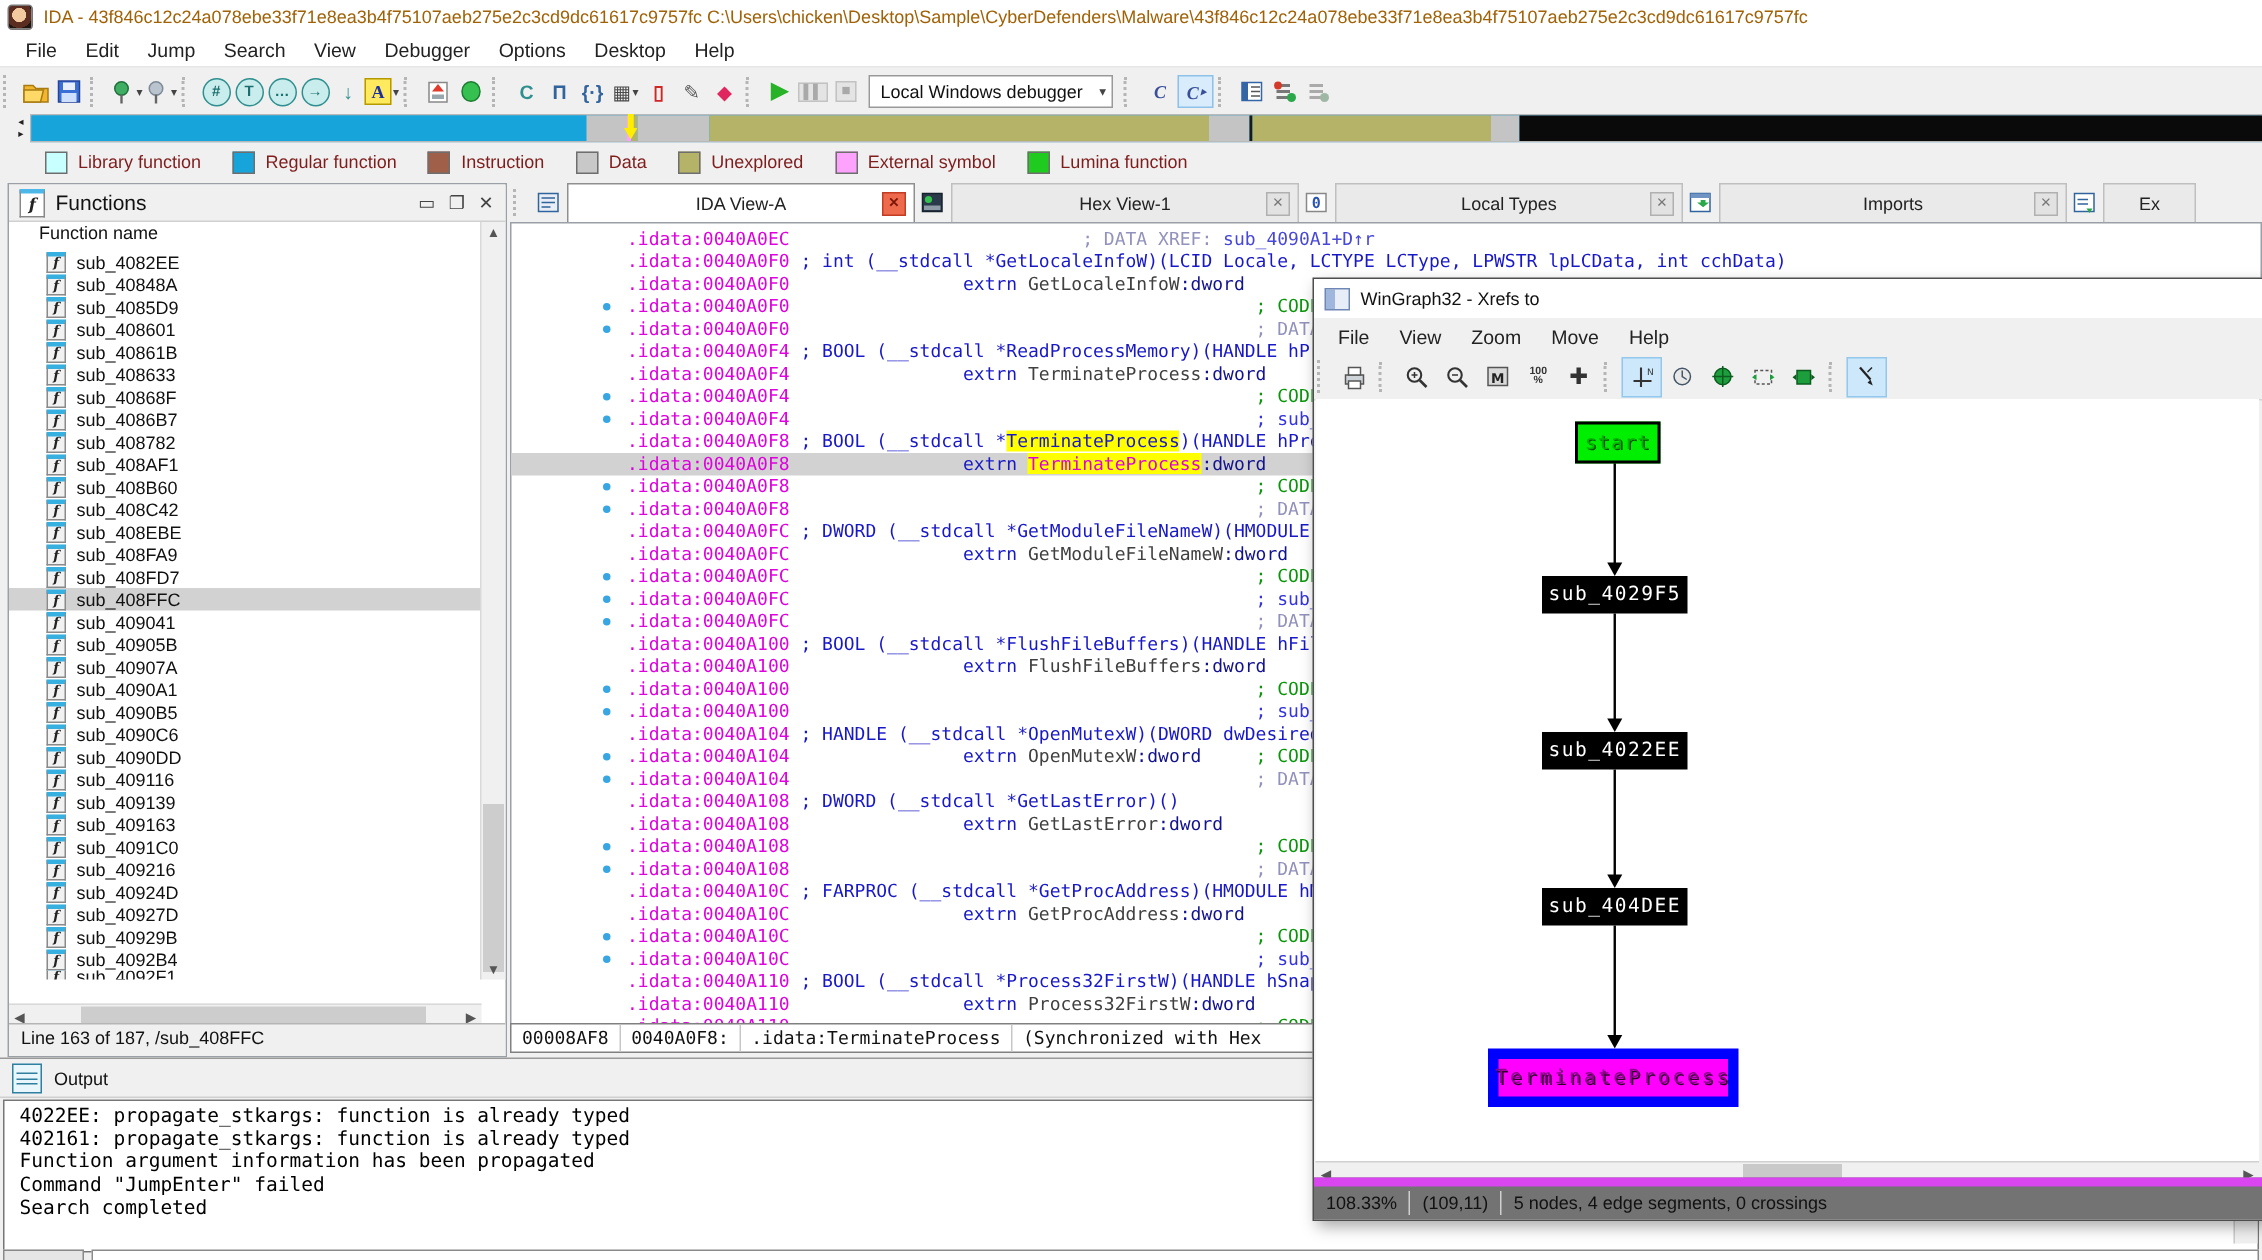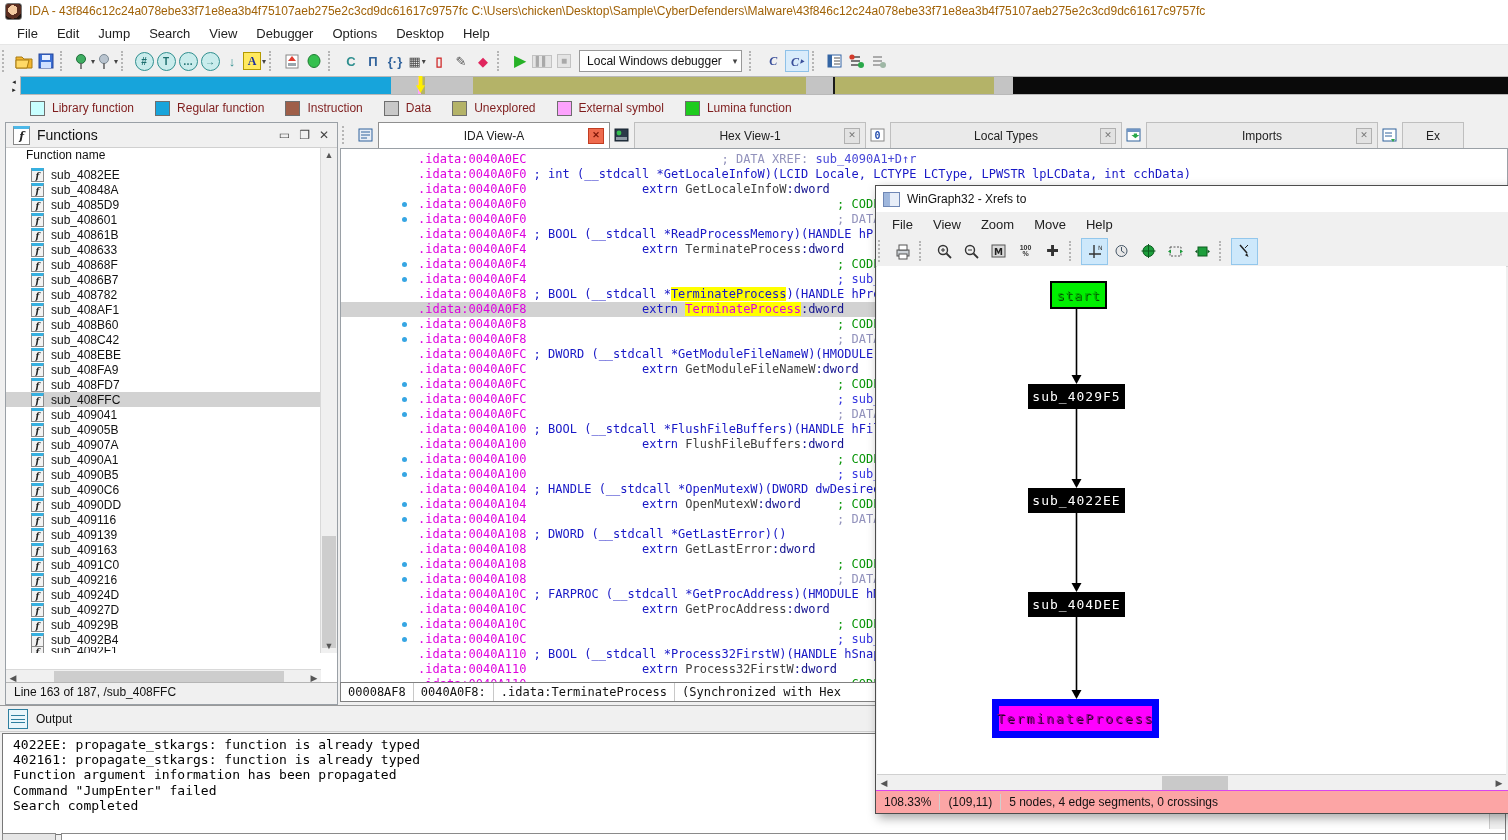--- a/index.html
+++ b/index.html
@@ -100,21 +100,21 @@
   .wgbtn.act{background:#cde8fb;border-color:#93c7ec;}
   .wggraph{position:absolute;left:1px;top:80px;width:629px;height:508px;background:#fff;overflow:hidden;}
   .gnode{position:absolute;display:flex;align-items:center;justify-content:center;font:13px "DejaVu Sans Mono",monospace;letter-spacing:1px;}
   .gnode.entry{background:#00ef00;border:2px solid #000;color:#00b400;text-shadow:1px 1px 0 #044a04;}
   .gnode.func{background:#000;color:#fff;}
   .gnode.target{background:#0000ff;}
   .gnode.target .inner{position:absolute;left:7px;right:7px;top:7px;bottom:7px;background:#ff00ff;color:#8d008d;
         text-shadow:1px 1px 0 #30002c;display:flex;align-items:center;justify-content:center;letter-spacing:2px;}
   .wghs{position:absolute;left:1px;top:588px;width:629px;height:16px;background:#f0f0f0;border-top:1px solid #d0d0d0;}
   .wghthumb{position:absolute;top:1px;bottom:1px;left:285px;width:66px;background:#c9c9c9;}
-  .wgstatus{position:absolute;left:0;bottom:0;right:0;height:22px;background:#fca5a5;border-top:1px solid #d946ef;display:flex;align-items:center;font-size:12px;color:#111;}
+  .wgstatus{position:absolute;left:0;bottom:0;right:0;height:22px;background:#737373;border-top:6px solid #d946ef;display:flex;align-items:center;font-size:12px;color:#111;}
   .wgcell{padding:0 8px;border-right:1px solid #cfcfcf;height:70%;display:flex;align-items:center;white-space:nowrap;}
   .hdl{width:6px;height:22px;border-left:2px dotted #b5b5b5;margin:0 3px 0 2px;flex:none;}
 </style>
 </head>
 <body>
 
 <div id="app">
 
   <div class="titlebar">
     <span class="appico"></span>

